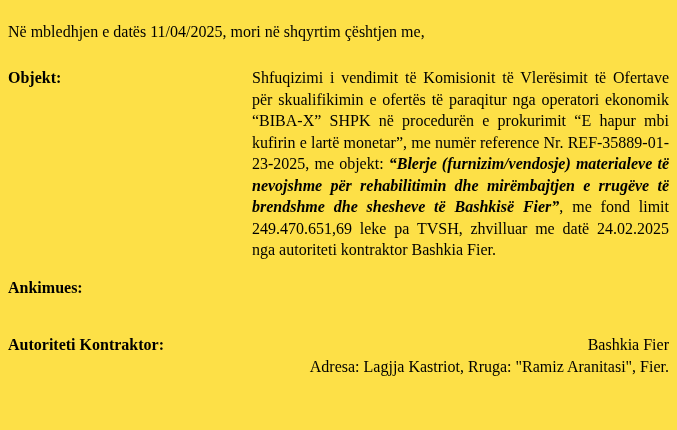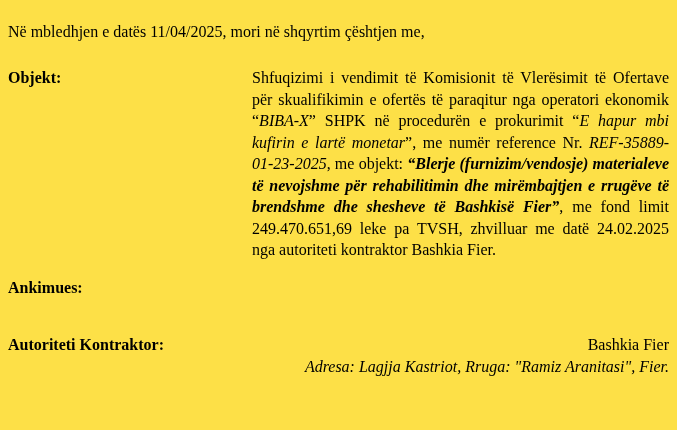--- a/index.html
+++ b/index.html
@@ -31,21 +31,21 @@
   }
   .row-content {
     width: 417px;
     line-height: 21.5px;
     text-align: right;
   }
   .justify { text-align: justify; }
   .row-objekt    { margin-top: 25px; }
   .row-ankimues  { margin-top: 16px; flex-direction: column; }
   .row-autoritet { margin-top: 36px; }
-  .it { font-style: italic; }
+  .it { }
   .bi { font-style: italic; font-weight: 700; }
 </style>
 </head>
 <body>
 
 <div class="page">
 
   <p class="intro">Në mbledhjen e datës 11/04/2025, mori në shqyrtim çështjen me,</p>
 
   <div class="row row-objekt">

